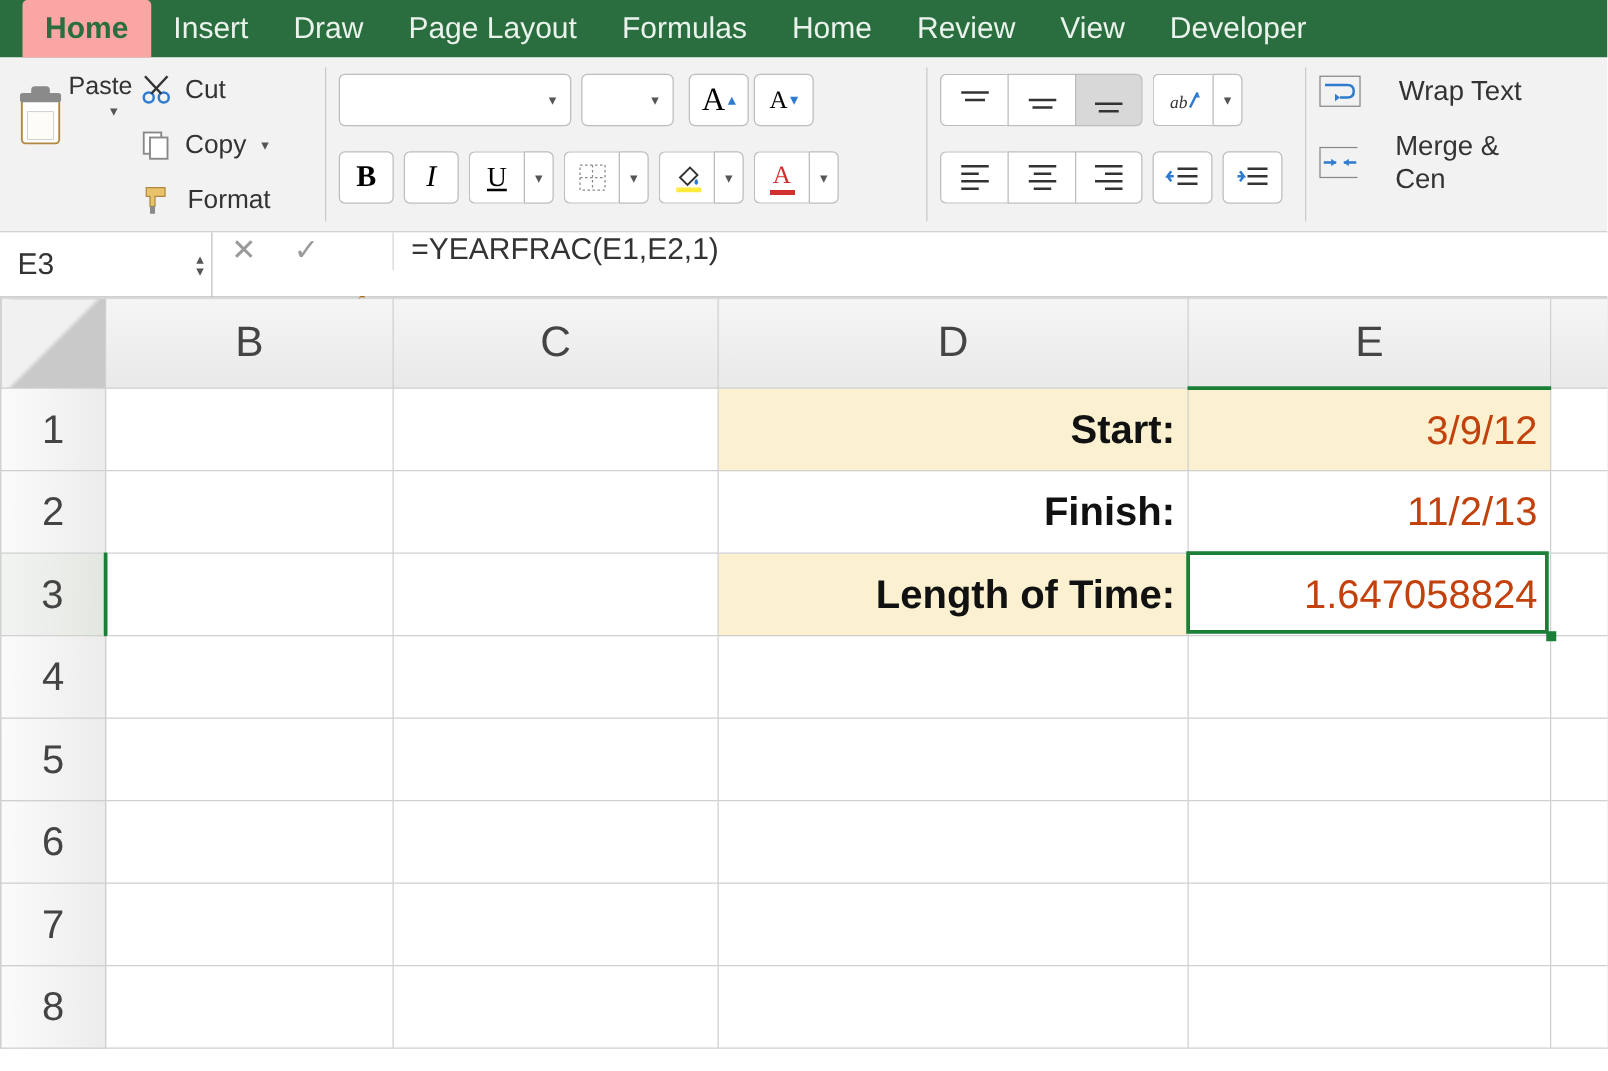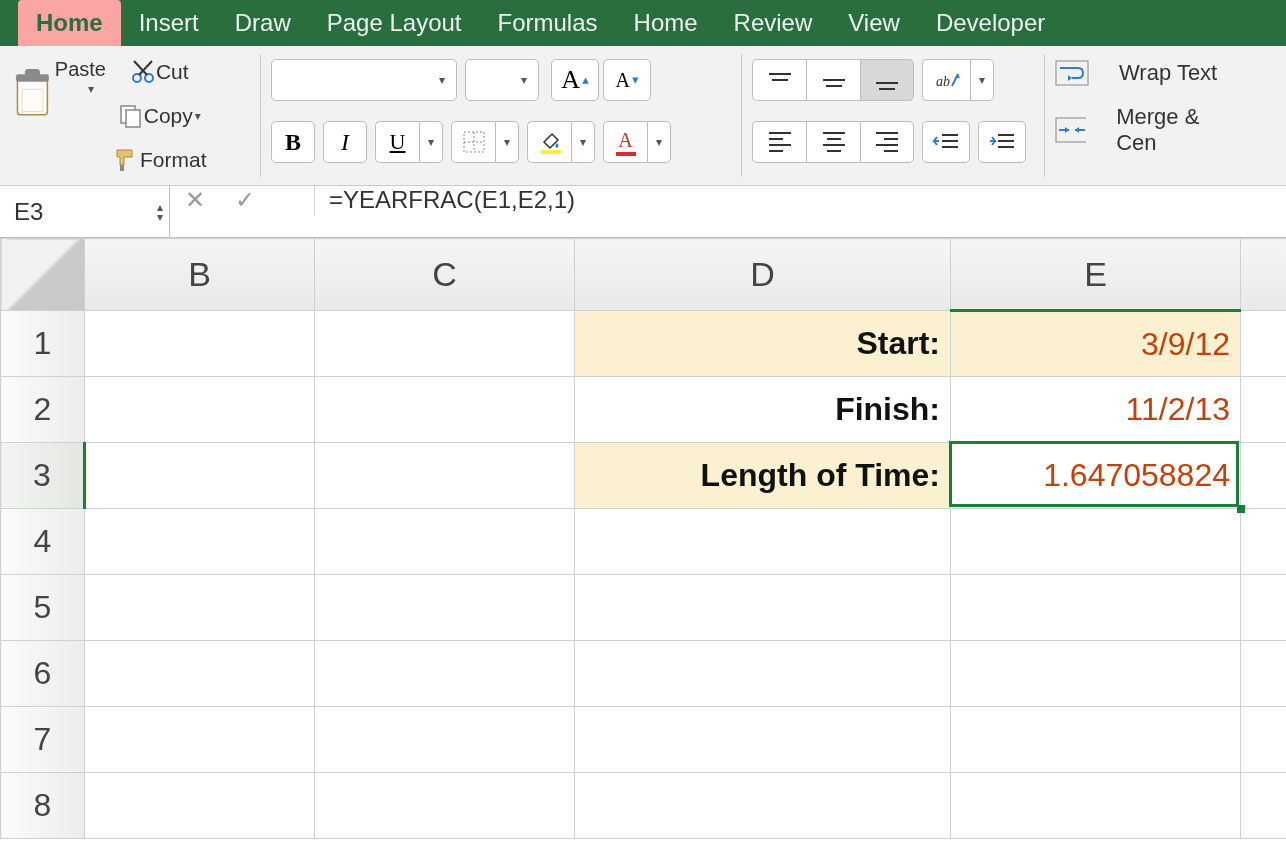--- a/index.html
+++ b/index.html
@@ -12,21 +12,21 @@
   .ribbon { display: flex; height: 140px; background: #f2f2f2; border-bottom: 1px solid #c9c9c9; }
   .group { display: flex; flex-direction: column; padding: 8px 10px 8px 10px; position: relative; }
   .sep { width: 1px; background: #c9c9c9; margin: 8px 0; }
   
   .paste-group { width: 260px; flex-direction: row; align-items: flex-start; }
   .paste-btn { display: flex; align-items: flex-start; width: 96px; }
   .paste-btn svg { margin-top: 4px; }
   .paste-btn .drop { position: absolute; left: 88px; top: 36px; font-size: 12px; color: #666; }
   .paste-label { font-size: 20px; color: #333; margin-top: 4px; }
   .clip-col { display: flex; flex-direction: column; gap: 8px; margin-left: 6px; }
-  .clip-item { display: flex; align-items: center; font-size: 21px; color: #333; height: 36px; justify-content: center; }
+  .clip-item { display: flex; align-items: center; gap: 10px; font-size: 21px; color: #333; height: 36px; }
   .clip-item .caret { font-size: 12px; color: #555; margin-left: 2px; }
   
   .font-group { width: 480px; }
   .font-row1 { display: flex; gap: 8px; height: 52px; align-items: center; }
   .font-row2 { display: flex; gap: 8px; height: 52px; align-items: center; margin-top: 10px; }
   .combo { display: flex; align-items: center; height: 42px; background: #fff; border: 1px solid #bdbdbd; border-radius: 5px; }
   .combo .caret { width: 28px; text-align: center; color: #555; font-size: 12px; }
   .font-name { width: 186px; }
   .font-size { width: 74px; }
   .sizebtns { display: flex; gap: 4px; margin-left: 4px; }

